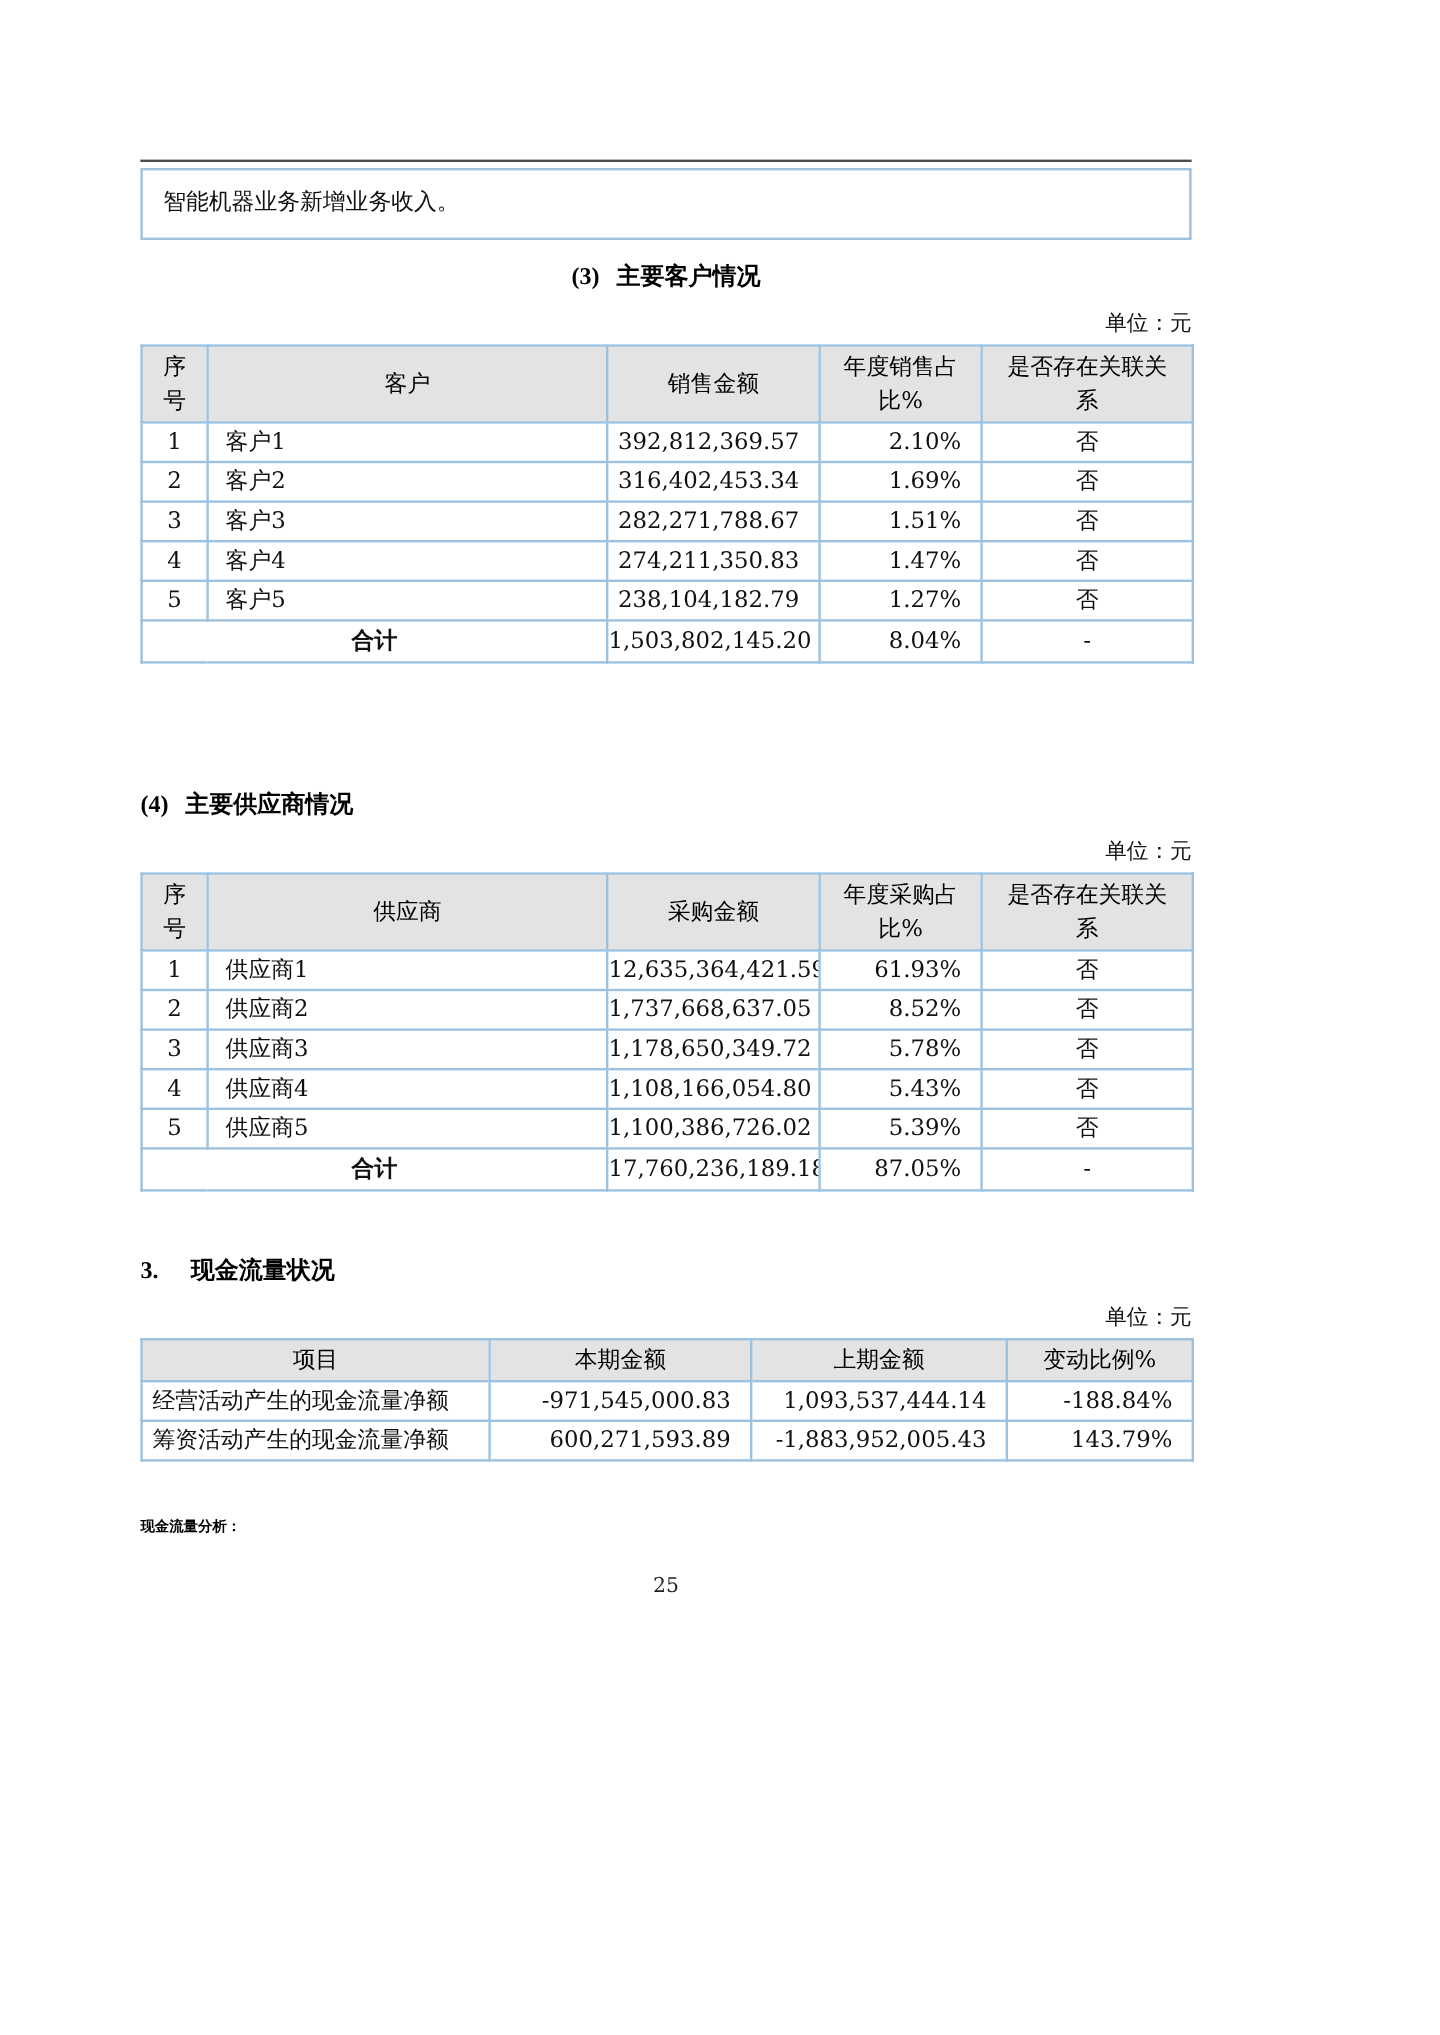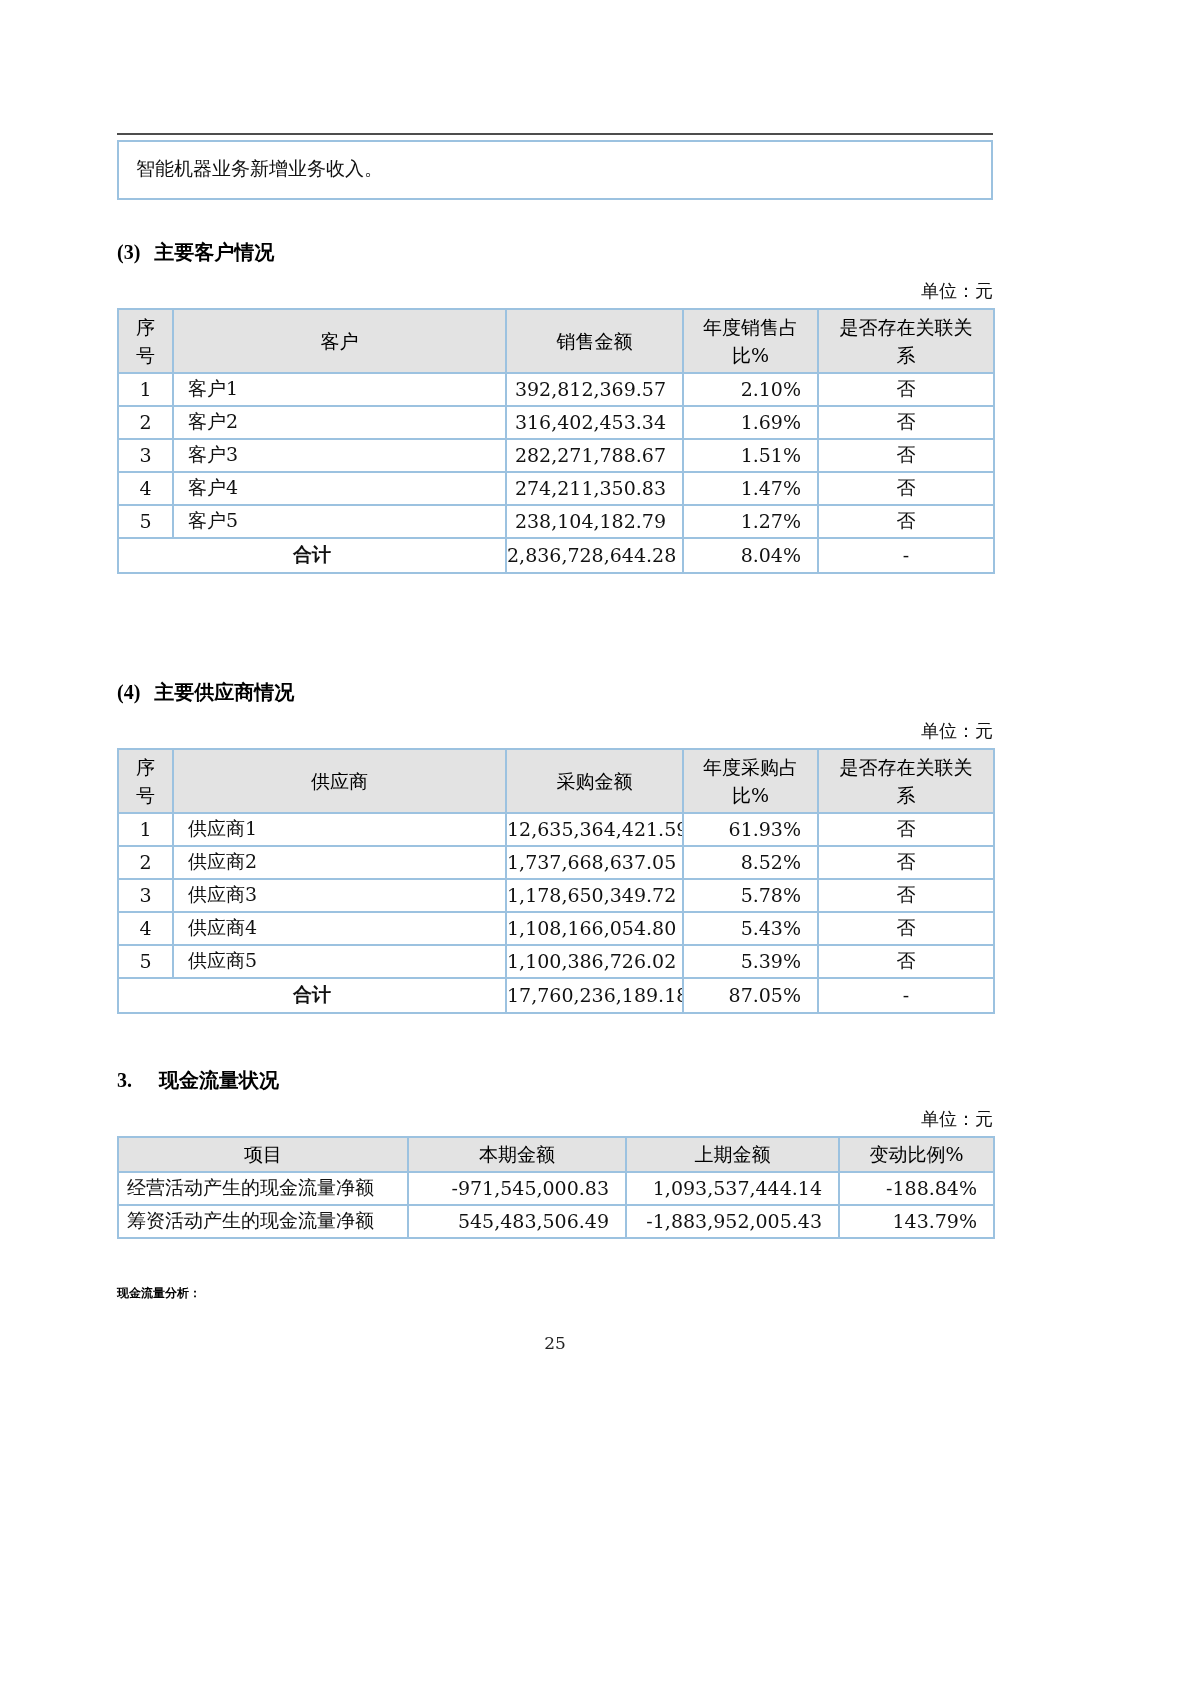--- a/index.html
+++ b/index.html
@@ -15,21 +15,21 @@
   .note-box {
     margin-top:5px; border:2px solid #9cc2e0; padding:13px 17px 15px 17px;
     font-size:19px; line-height:1.45;
   }
   .note-box p { margin:0; }
 
   .sec-heading {
     font-family:"Liberation Sans","DejaVu Sans",sans-serif;
     font-weight:bold; font-size:20px; line-height:28px; margin:0; color:#000;
   }
-  .mt-h3 { margin-top:38px; }
+  .mt-h3 { margin-top:17px;text-align:center; }
   .mt-h4 { margin-top:104px; }
   .mt-h5 { margin-top:52px; }
   .sec-heading .num  { display:inline-block; margin-right:14px; font-family:"Liberation Serif",serif; }
   .sec-heading .num-wide { display:inline-block; margin-right:27px; font-family:"Liberation Serif",serif; }
 
   .unit { margin-top:12px; margin-bottom:5px; text-align:right; font-size:18px; line-height:25px; }
 
   table.data-table {
     border-collapse:collapse; width:876px; table-layout:fixed; font-size:19px;
   }
@@ -131,21 +131,21 @@
         </tr>
         <tr>
           <td class="c-idx">5</td>
           <td class="c-name">客户5</td>
           <td class="c-amt">238,104,182.79</td>
           <td class="c-pct">1.27%</td>
           <td class="c-rel">否</td>
         </tr>
         <tr class="total-row">
           <td colspan="2" class="total-label">合计</td>
-          <td class="c-amt">2,836,728,644.28</td>
+          <td class="c-amt">1,503,802,145.20</td>
           <td class="c-pct">8.04%</td>
           <td class="c-rel">-</td>
         </tr>
       </tbody>
     </table>
 
     <h3 class="sec-heading mt-h4">
       <span class="num">(4)</span><span>主要供应商情况</span>
     </h3>
     <div class="unit">单位：元</div>
@@ -237,21 +237,21 @@
       </thead>
       <tbody>
         <tr>
           <td class="c-item">经营活动产生的现金流量净额</td>
           <td class="c-amt">-971,545,000.83</td>
           <td class="c-amt">1,093,537,444.14</td>
           <td class="c-pct">-188.84%</td>
         </tr>
         <tr>
           <td class="c-item">筹资活动产生的现金流量净额</td>
-          <td class="c-amt">545,483,506.49</td>
+          <td class="c-amt">600,271,593.89</td>
           <td class="c-amt">-1,883,952,005.43</td>
           <td class="c-pct">143.79%</td>
         </tr>
       </tbody>
     </table>
 
     <div class="analysis-heading">现金流量分析：</div>
 
 
     <div class="page-number">25</div>

